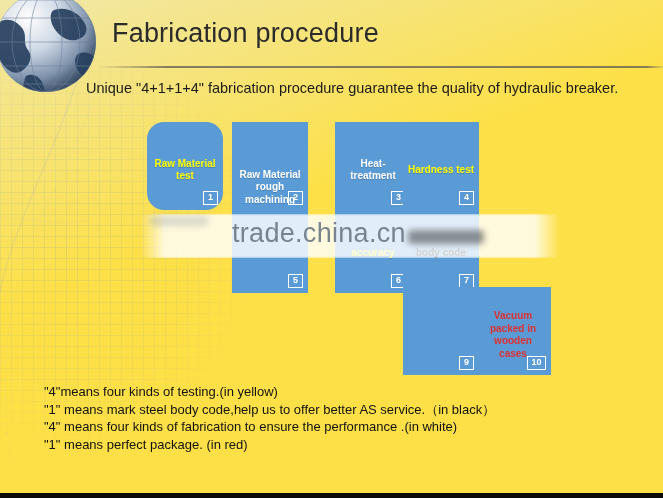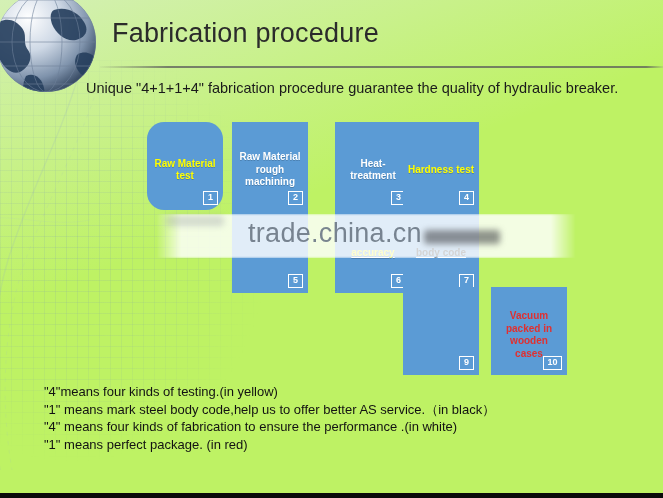--- a/index.html
+++ b/index.html
@@ -9,21 +9,21 @@
     height: 498px;
     overflow: hidden;
     font-family: "Liberation Sans", sans-serif;
     background: #ffffff;
   }
 
   #slide {
     position: relative;
     width: 663px;
     height: 498px;
-    background: #bef264;
+    background: #fde047;
     border-bottom: 5px solid #0a0a0a;
     overflow: hidden;
   }
 
   
   #bg-grid {
     position: absolute;
     left: 0; top: 60px;
     width: 330px; height: 420px;
     background-image:
@@ -125,33 +125,33 @@
     font-weight: bold;
     line-height: 11px;
     text-align: center;
     background: transparent;
     text-shadow: none;
   }
   .badge.wide { width: 19px; margin-left: 26px; }
 
   
   .c1 { left: 0px; border-radius: 17px;   }
-  .c2 { left: 85px;  }
+  .c2 { left: 85px; align-items: flex-end;  }
   .c3 { left: 188px; }
   .c4 { left: 256px; }
-  .c5 { left: 344px; }
+  .c5 { left: 328px; }
 
   .r1 { top: 0px;   }
-  .r2 { top: 83px; text-decoration: underline;  }
+  .r2 { top: 83px;  }
   .r3 { top: 165px; }
 
   
   #watermark {
     position: absolute;
-    left: 156px; top: 214px;
+    left: 140px; top: 214px;
     width: 420px; height: 44px;
     pointer-events: none;
   }
   #wm-haze {
     position: absolute;
     left: 0; top: 0;
     width: 100%; height: 100%;
     background: rgba(255,255,255,0.82);
     -webkit-mask-image: linear-gradient(to right, transparent 0%, #000 6%, #000 94%, transparent 100%);
             mask-image: linear-gradient(to right, transparent 0%, #000 6%, #000 94%, transparent 100%);

